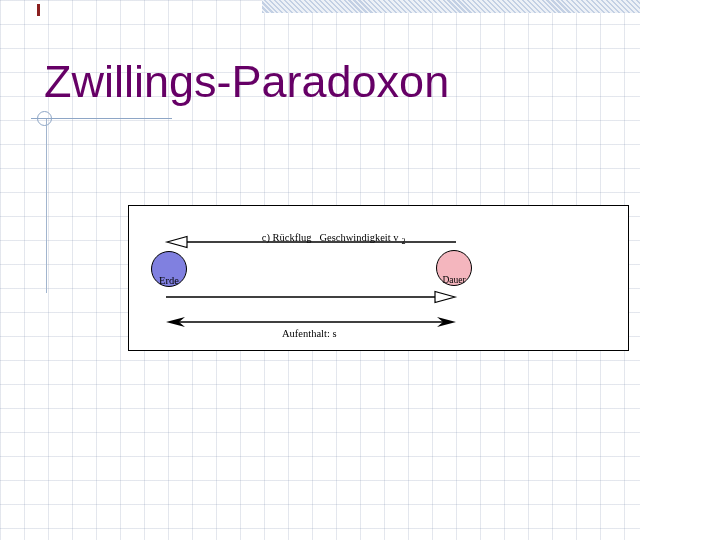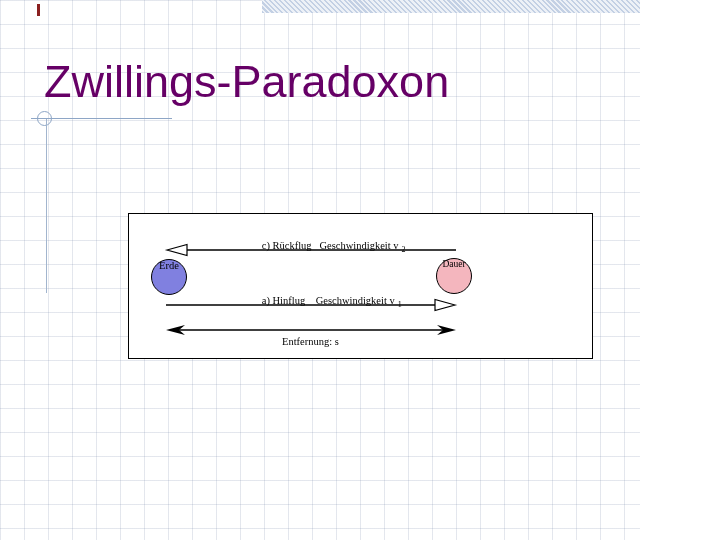--- a/index.html
+++ b/index.html
@@ -22,35 +22,35 @@
   .title{
     position:absolute;left:44px;top:59px;margin:0;
     font-size:45px;font-weight:400;line-height:1;color:#660066;letter-spacing:0;
   }
   .title-underline{position:absolute;left:31px;top:118px;width:141px;height:1px;background:#8ea6c6;}
   .ornament{
     position:absolute;left:37px;top:111px;width:15px;height:15px;border-radius:50%;
     border:1px solid #8ea6c6;background:transparent;box-sizing:border-box;
   }
   .diagram{
-    position:absolute;left:128px;top:213px;width:463px;height:144px;
-    background:#ffffff;border:1.5px solid #000;box-sizing:content-box;
+    position:absolute;left:128px;top:205px;width:463px;height:144px;
+    background:#ffffff;border:1.5px solid #000;box-sizing:content-box;padding-left:36px;
   }
   .arrow-layer{position:absolute;left:0;top:0;}
   .txt{
     position:absolute;color:#000;font-family:"Liberation Serif","DejaVu Serif",serif;
     font-size:10.5px;line-height:11px;white-space:pre;
   }
   .sub{font-size:8px;vertical-align:-3px;margin-left:3px;}
   .stay{line-height:16px;}
   .stay .l2{padding-left:9px;}
   .circle{
     position:absolute;width:36px;height:36px;border-radius:50%;
     border:1px solid #000;box-sizing:border-box;
-    display:flex;align-items:flex-start;justify-content:center;
+    display:flex;align-items:flex-end;justify-content:center;
     font-family:"Liberation Serif","DejaVu Serif",serif;color:#000;
   }
   .erde{left:22px;top:45px;background:#8080e0;font-size:10.5px;}
   .planet{left:307px;top:44px;background:#f4b6be;font-size:9.5px;}
 </style>
 </head>
 <body>
 
 <div class="slide">
 
@@ -78,29 +78,26 @@
         <line x1="46" y1="116" x2="318" y2="116" stroke="#000" stroke-width="1.4"></line>
         <polygon points="37,116 56,111 50,116 56,121" fill="#000"></polygon>
         <polygon points="327,116 308,111 314,116 308,121" fill="#000"></polygon>
       </g>
     </svg>
 
     <div class="txt" style="left:117px;top:15px;">
       <span>c) Rückflug   Geschwindigkeit v</span><span class="sub">2</span>
     </div>
 
-    <div class="txt" style="left:117px;top:70px;">
-      <span>a) Hinflug    Geschwindigkeit v</span><span class="sub">1</span>
-    </div>
 
     <div class="circle erde">
       <span>Erde</span>
     </div>
 
     <div class="circle planet">
       <span>Dauer</span>
     </div>
 
 
-    <div class="txt" style="left:153px;top:122px;">Entfernung: s</div>
+    <div class="txt" style="left:153px;top:122px;">Aufenthalt: s</div>
 
   </div>
 </div>
 
 </body></html>

